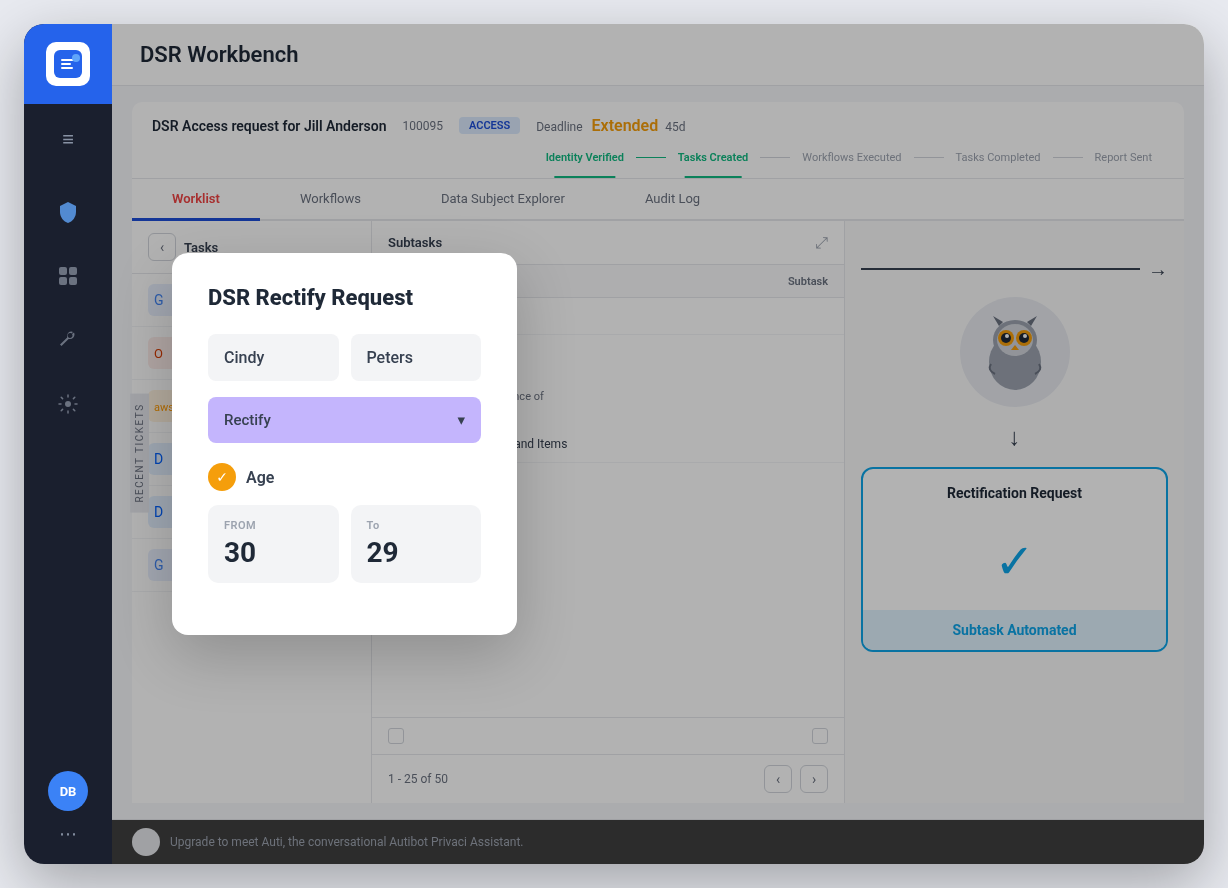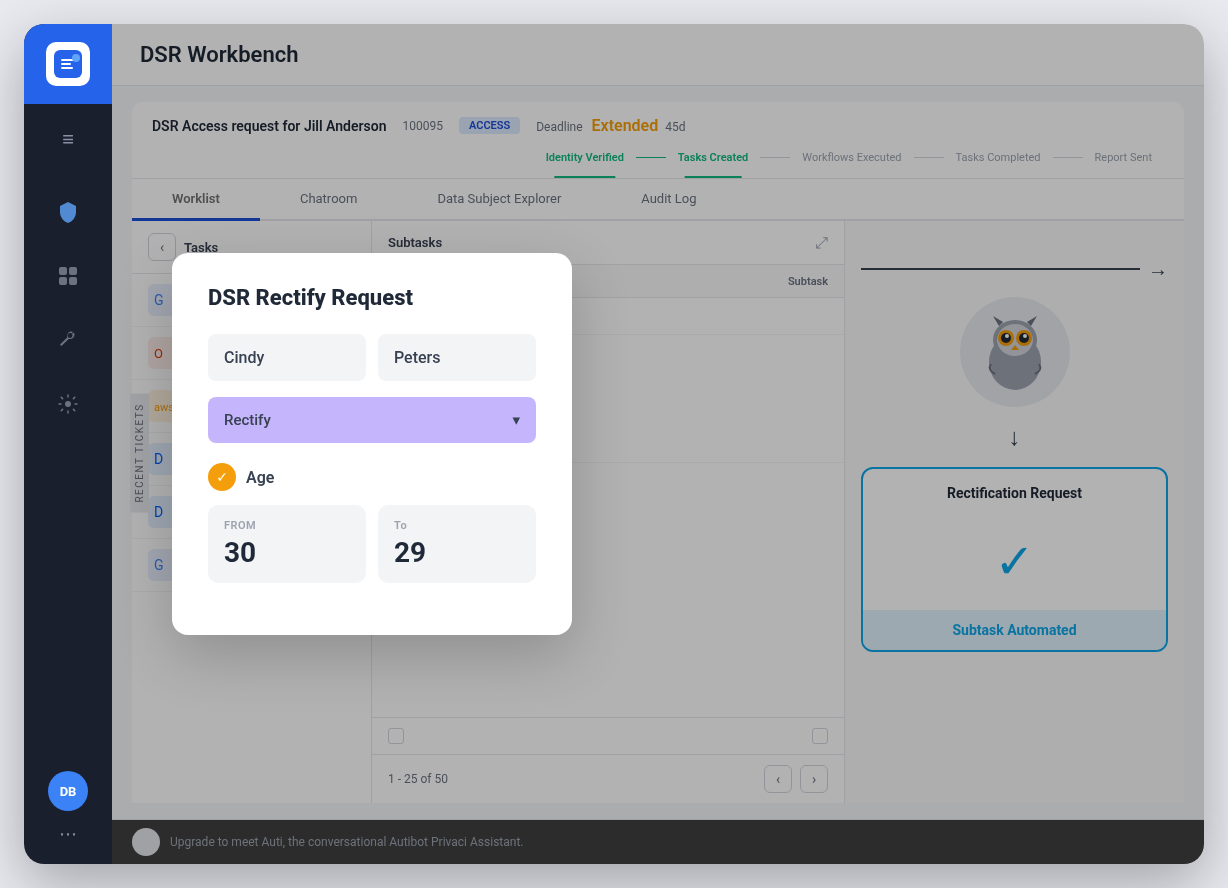--- a/index.html
+++ b/index.html
@@ -209,21 +209,21 @@
     }
     .tab {
       padding: 12px 40px;
       font-size: 13px;
       color: #6b7280;
       cursor: pointer;
       border-bottom: 3px solid transparent;
       margin-bottom: -2px;
     }
     .tab.active {
-      color: #737373;
+      color: #ef4444;
       border-bottom-color: #1d4ed8;
       font-weight: 600;
     }
     
     .worklist-container {
       background: white;
       flex: 1;
       display: flex;
       overflow: hidden;
       position: relative;
@@ -406,21 +406,21 @@
       display: flex;
       align-items: center;
       justify-content: flex-start;
       padding-left: 60px;
       z-index: 100;
     }
     .dsr-modal {
       background: white;
       border-radius: 16px;
       padding: 32px 36px;
-      width: 400px;
+      width: 345px;
       box-shadow: 0 20px 60px rgba(0,0,0,0.2);
     }
     .modal-title {
       font-size: 22px;
       font-weight: 800;
       color: #1f2937;
       margin-bottom: 24px;
     }
     .name-fields {
       display: flex;
@@ -632,21 +632,21 @@
           <span class="step">Workflows Executed</span>
           <div class="step-divider"></div>
           <span class="step">Tasks Completed</span>
           <div class="step-divider"></div>
           <span class="step">Report Sent</span>
         </div>
       </div>
 
       <div class="tabs-bar">
         <div class="tab active">Worklist</div>
-        <div class="tab">Chatroom</div>
+        <div class="tab">Workflows</div>
         <div class="tab">Data Subject Explorer</div>
         <div class="tab">Audit Log</div>
       </div>
 
       <div class="worklist-container">
 
         <div class="tasks-panel">
           <div class="tasks-header">
             <div class="back-btn">‹</div>
             <span class="tasks-title">Tasks</span>

